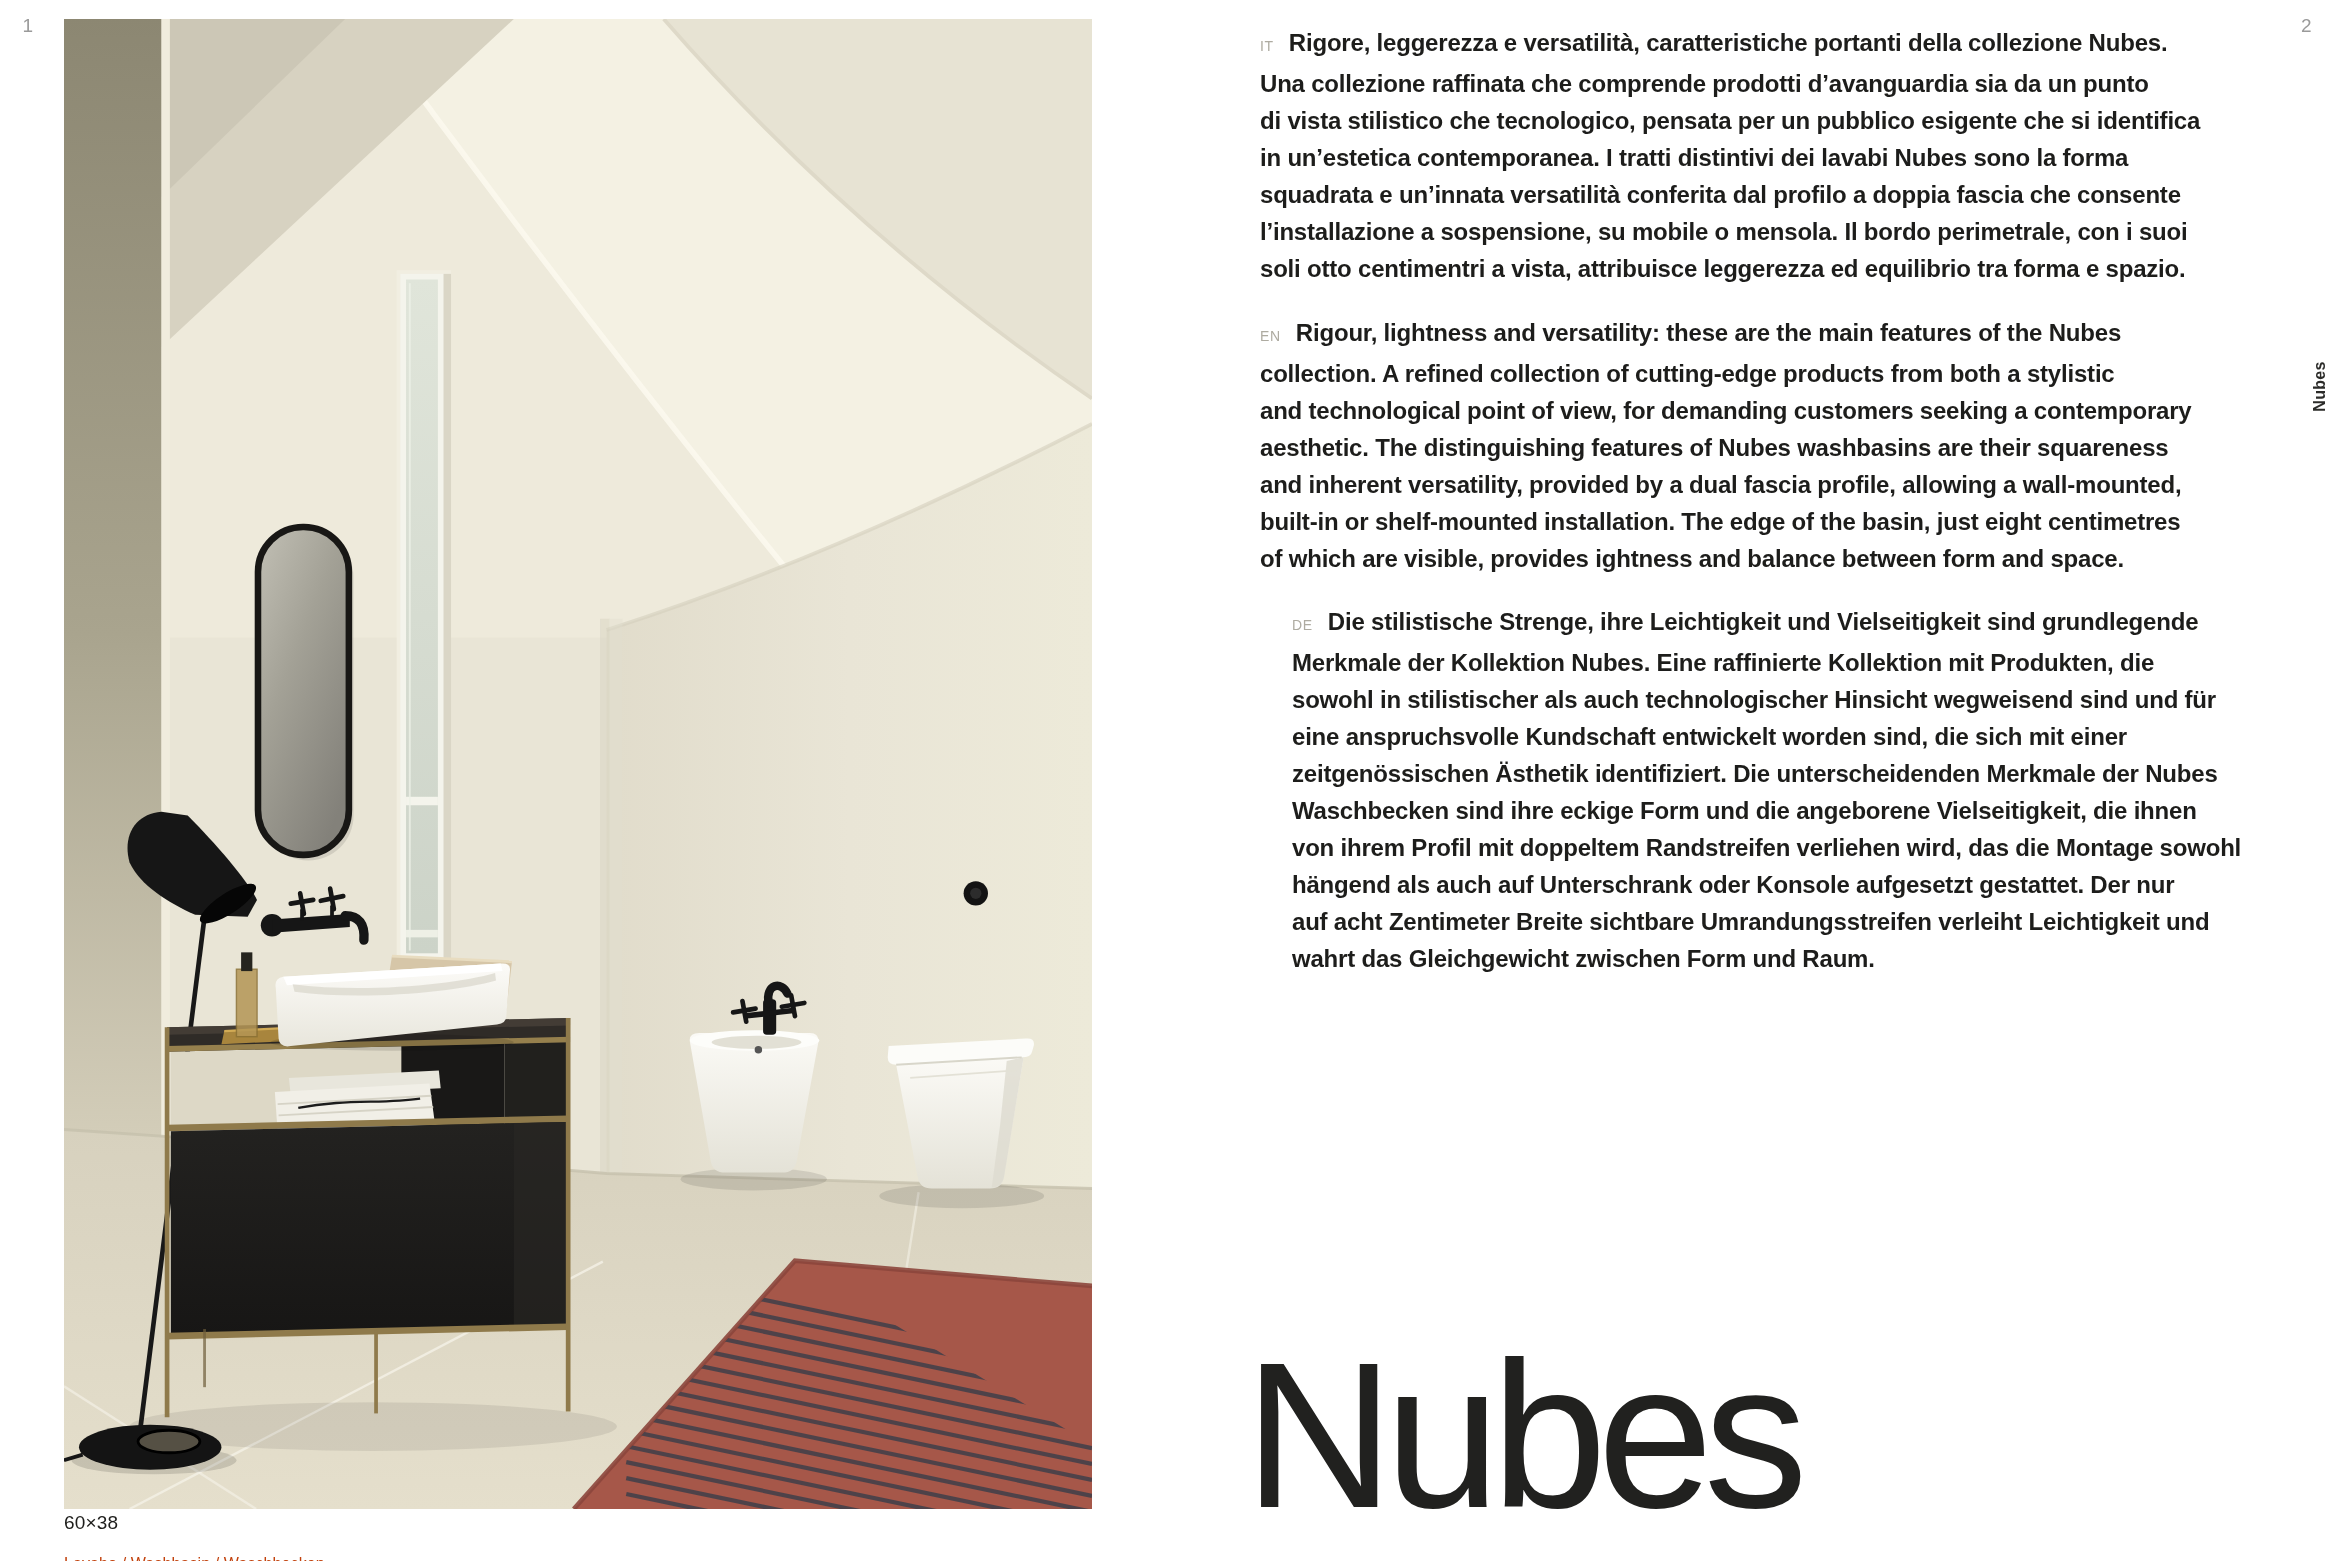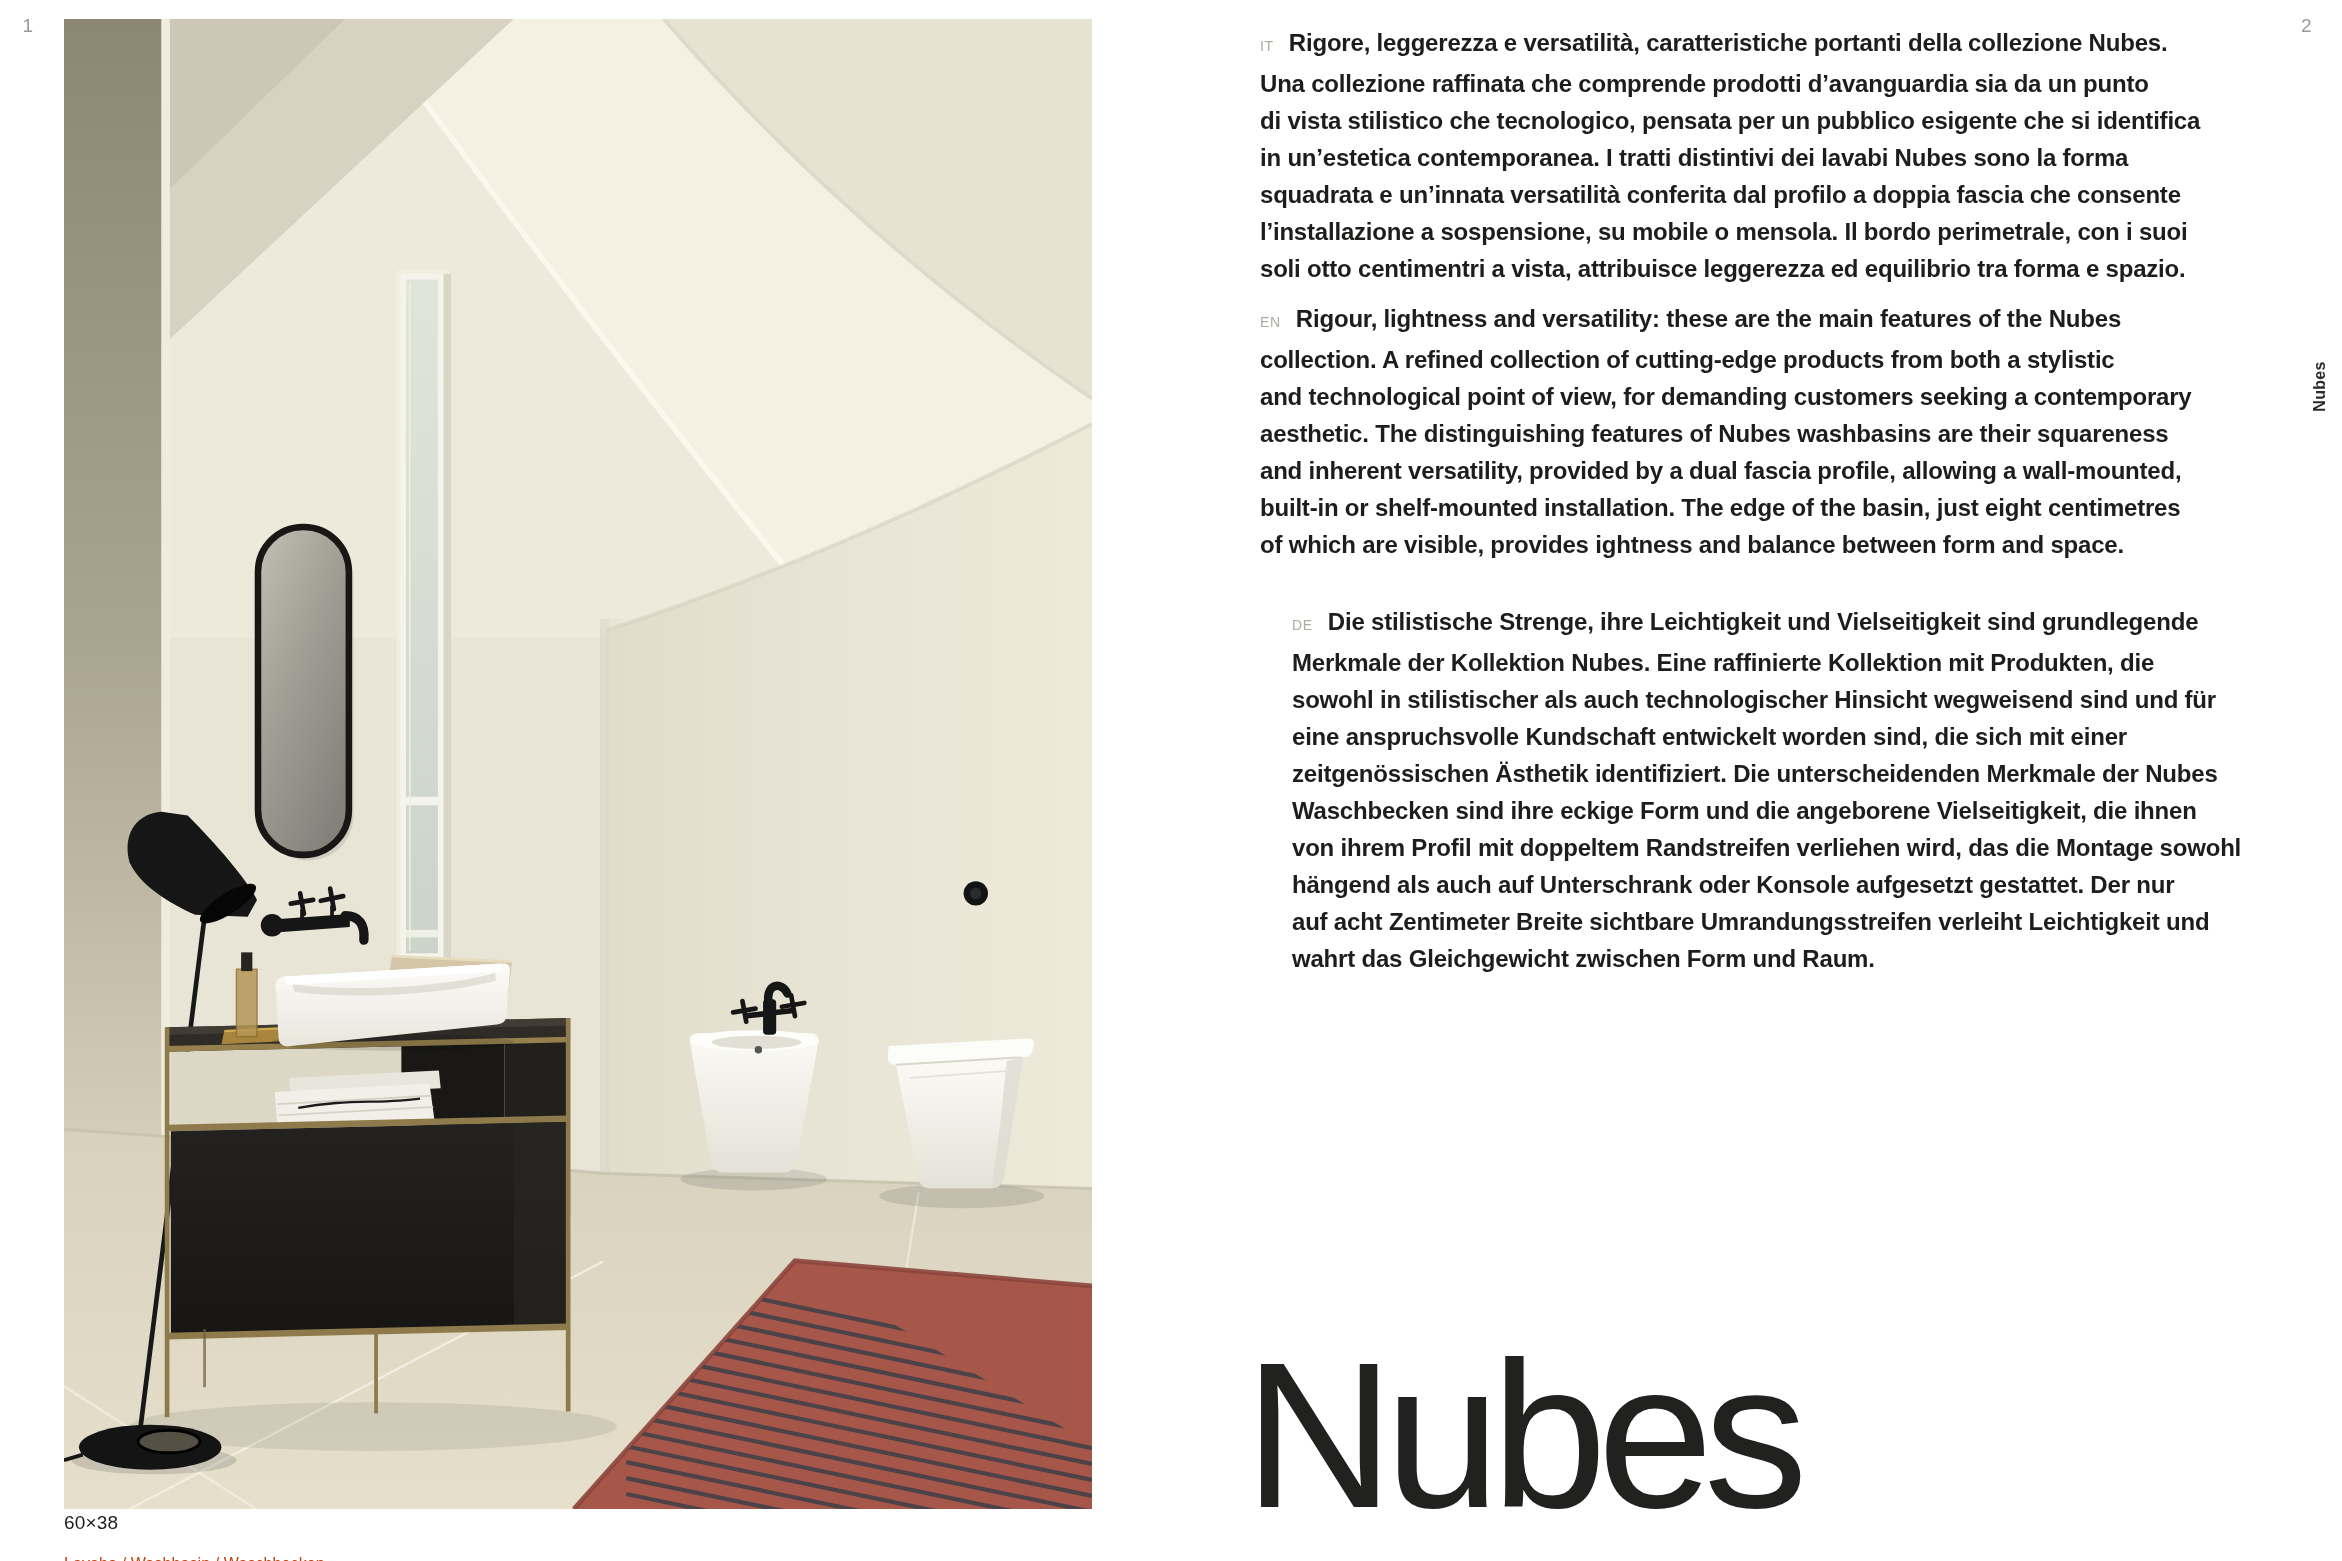--- a/index.html
+++ b/index.html
@@ -243,21 +243,21 @@
 
 <div class="abs textcol para" style="top:24px;">
   <span class="lang-tag">IT</span><span class="para-text">Rigore, leggerezza e versatilità, caratteristiche portanti della collezione Nubes.
 Una collezione raffinata che comprende prodotti d’avanguardia sia da un punto
 di vista stilistico che tecnologico, pensata per un pubblico esigente che si identifica
 in un’estetica contemporanea. I tratti distintivi dei lavabi Nubes sono la forma
 squadrata e un’innata versatilità conferita dal profilo a doppia fascia che consente
 l’installazione a sospensione, su mobile o mensola. Il bordo perimetrale, con i suoi
 soli otto centimentri a vista, attribuisce leggerezza ed equilibrio tra forma e spazio.</span>
 </div>
-<div class="abs textcol para" style="top:300px;">
+<div class="abs textcol para" style="top:314px;">
   <span class="lang-tag">EN</span><span class="para-text">Rigour, lightness and versatility: these are the main features of the Nubes
 collection. A refined collection of cutting-edge products from both a stylistic
 and technological point of view, for demanding customers seeking a contemporary
 aesthetic. The distinguishing features of Nubes washbasins are their squareness
 and inherent versatility, provided by a dual fascia profile, allowing a wall-mounted,
 built-in or shelf-mounted installation. The edge of the basin, just eight centimetres
 of which are visible, provides ightness and balance between form and space.</span>
 </div>
 <div class="abs textcol para" style="top:603px;margin-left:32px;">
   <span class="lang-tag">DE</span><span class="para-text">Die stilistische Strenge, ihre Leichtigkeit und Vielseitigkeit sind grundlegende

